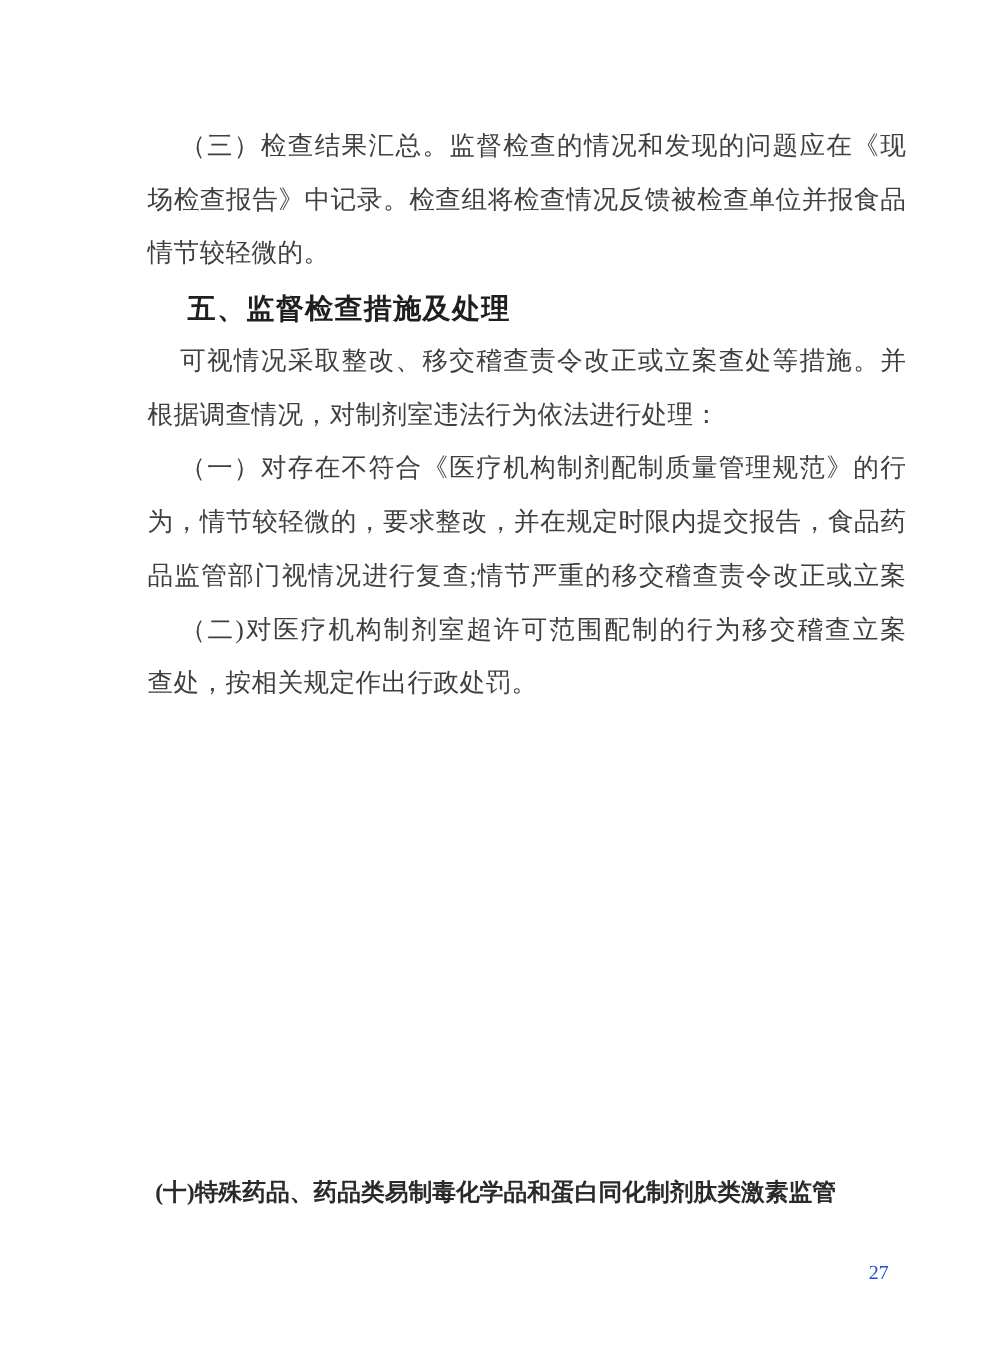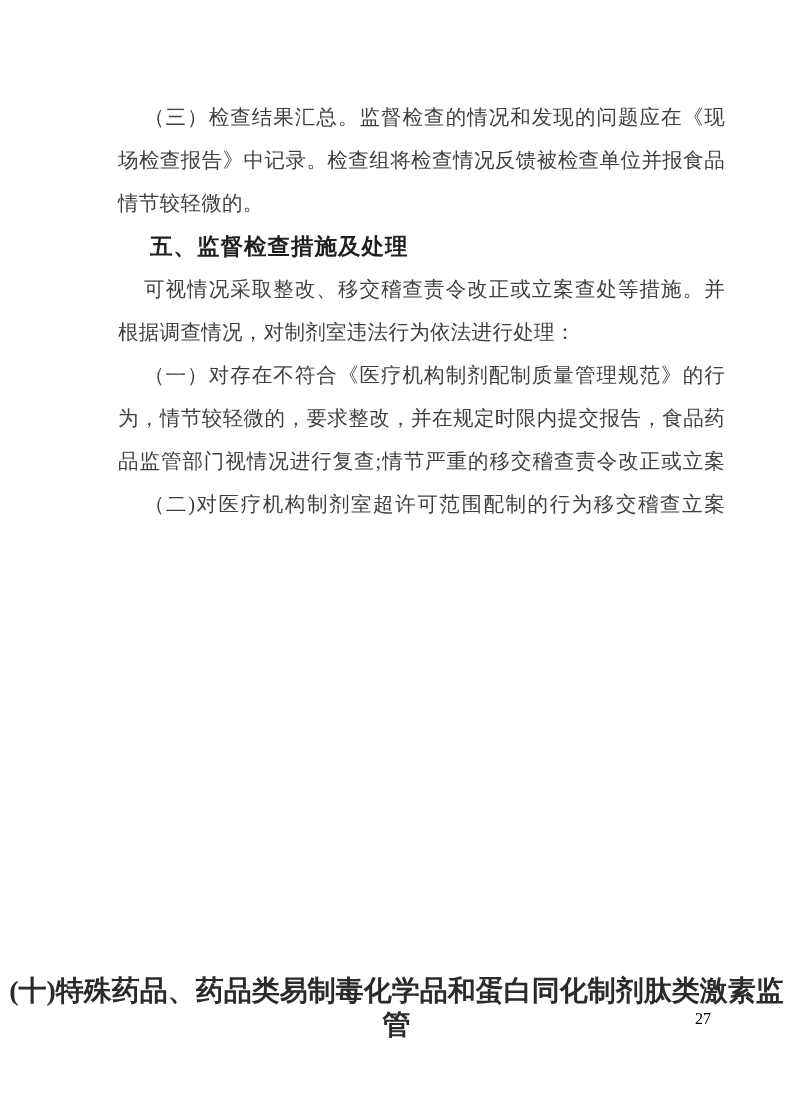--- a/index.html
+++ b/index.html
@@ -37,53 +37,54 @@
     font-size: 22.5px;
     color: #1f1f1f;
     text-align-last: left;
     text-indent: 32px;
     letter-spacing: 1px;
   }
   .section-title {
     position: absolute;
     left: 0;
     right: 0;
-    top: 974px;
+    top: 938px;
     text-align: center;
     font-family: "Liberation Serif", "DejaVu Serif", serif;
     font-weight: bold;
-    font-size: 28px;
+    font-size: 19px;
     line-height: 34px;
     color: #2a2a2a;
   }
   .page-number {
     position: absolute;
     top: 1008px;
     right: 82px;
     font-family: "Liberation Serif", "DejaVu Serif", serif;
     font-size: 16px;
     line-height: 22px;
-    color: #000000;
+    color: #1d4ed8;
   }
 </style>
 </head>
 <body>
 
 <div class="page">
 
   <div class="text-block">
     <div class="line first">（三）检查结果汇总。监督检查的情况和发现的问题应在《现</div>
     <div class="line">场检查报告》中记录。检查组将检查情况反馈被检查单位并报食品</div>
     <div class="line plast">情节较轻微的。</div>
     <div class="line heading">五、监督检查措施及处理</div>
     <div class="line first">可视情况采取整改、移交稽查责令改正或立案查处等措施。并</div>
     <div class="line plast">根据调查情况，对制剂室违法行为依法进行处理：</div>
     <div class="line first">（一）对存在不符合《医疗机构制剂配制质量管理规范》的行</div>
     <div class="line">为，情节较轻微的，要求整改，并在规定时限内提交报告，食品药</div>
     <div class="line">品监管部门视情况进行复查;情节严重的移交稽查责令改正或立案</div>
     <div class="line first">（二)对医疗机构制剂室超许可范围配制的行为移交稽查立案</div>
+    <div class="line plast">查处，按相关规定作出行政处罚。</div>
   </div>
 
   <div class="section-title">(十)特殊药品、药品类易制毒化学品和蛋白同化制剂肽类激素监管</div>
 
   <div class="page-number">27</div>
 
 </div>
 
 </body></html>

